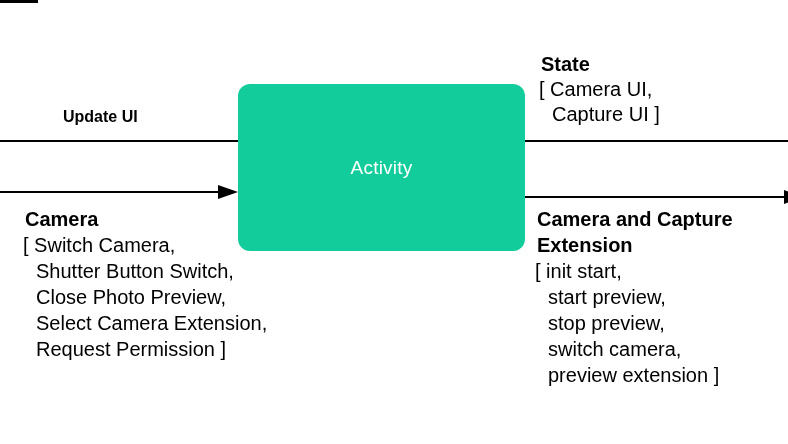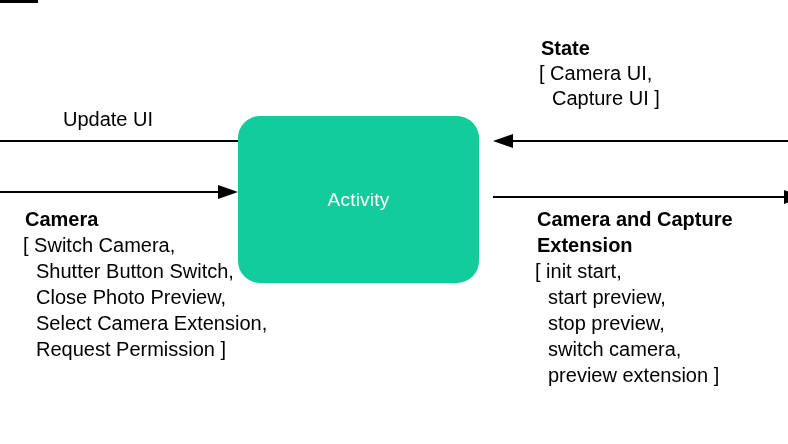--- a/index.html
+++ b/index.html
@@ -20,27 +20,26 @@
   .artifact-bar {
     position: absolute;
     left: 0; top: 0;
     width: 38px; height: 3px;
     background: #000000;
   }
   
   .node {
     position: absolute;
     left: 238px; top: 84px;
-    width: 241px; height: 167px;
+    width: 287px; height: 167px;
     background: var(--node-fill, #12cd9b);
-    border-radius: 22px;
+    border-radius: 12px;
     display: flex;
     align-items: center;
     justify-content: center;
-    margin-top: 32px;
   }
   .node-label {
     color: var(--node-text, #ffffff);
     font-size: 19px;
     letter-spacing: 0.2px;
   }
   
   .hline {
     position: absolute;
     height: 2px;
@@ -64,36 +63,36 @@
     border-top: 7px solid transparent;
     border-bottom: 7px solid transparent;
     border-right: 20px solid var(--line-color, #000000);
   }
   .ah-actions { left: 218px; top: 185px; }  
   .ah-state   { left: 493px; top: 134px; }  
   .ah-ops     { left: 784px; top: 190px; }  
   
   .label-bold {
     position: absolute;
-    font-weight: normal;
-    font-size: 20px;
+    font-weight: bold;
+    font-size: 16px;
     white-space: nowrap;
   }
   .update-ui { left: 63px; top: 108px; }
   .block {
     position: absolute;
     font-size: 20px;
     white-space: nowrap;
   }
   .block .heading {
     font-weight: bold;
     margin-left: 2px;
   }
   .block-actions { left: 23px;  top: 206px; line-height: 26px; }
-  .block-state   { left: 539px; top: 36px;  line-height: 25px; }
+  .block-state   { left: 539px; top: 52px;  line-height: 25px; }
   .block-ops     { left: 535px; top: 206px; line-height: 26px; }
   .line { white-space: nowrap; }
   .line.indent { padding-left: 13px; }
 </style>
 </head>
 <body>
 
 <div id="canvas">
 
   <div class="artifact-bar"></div>

